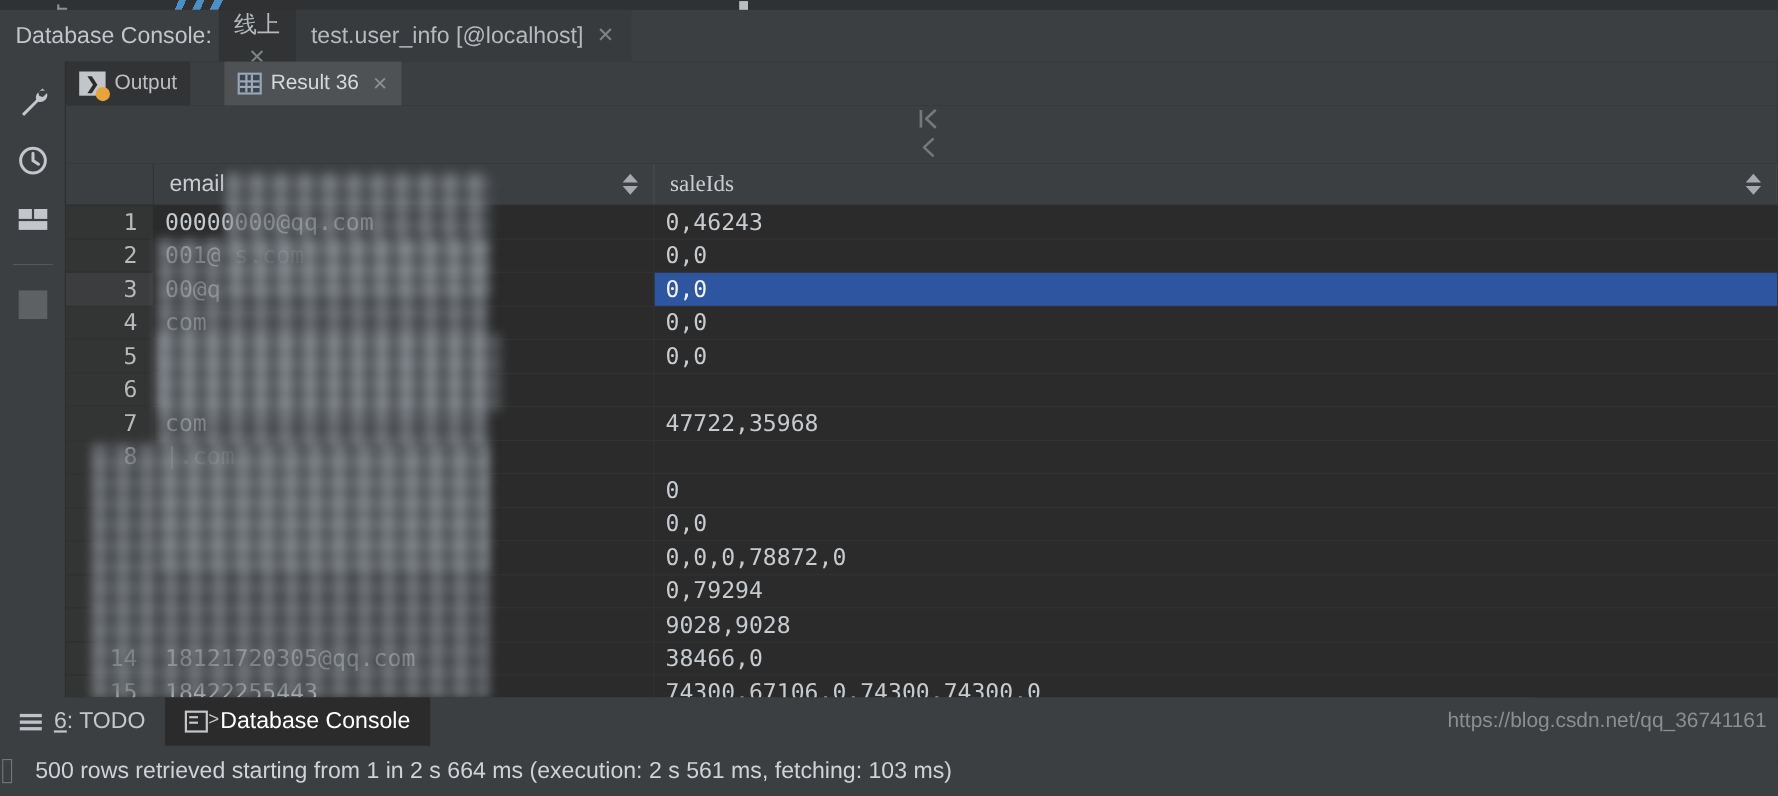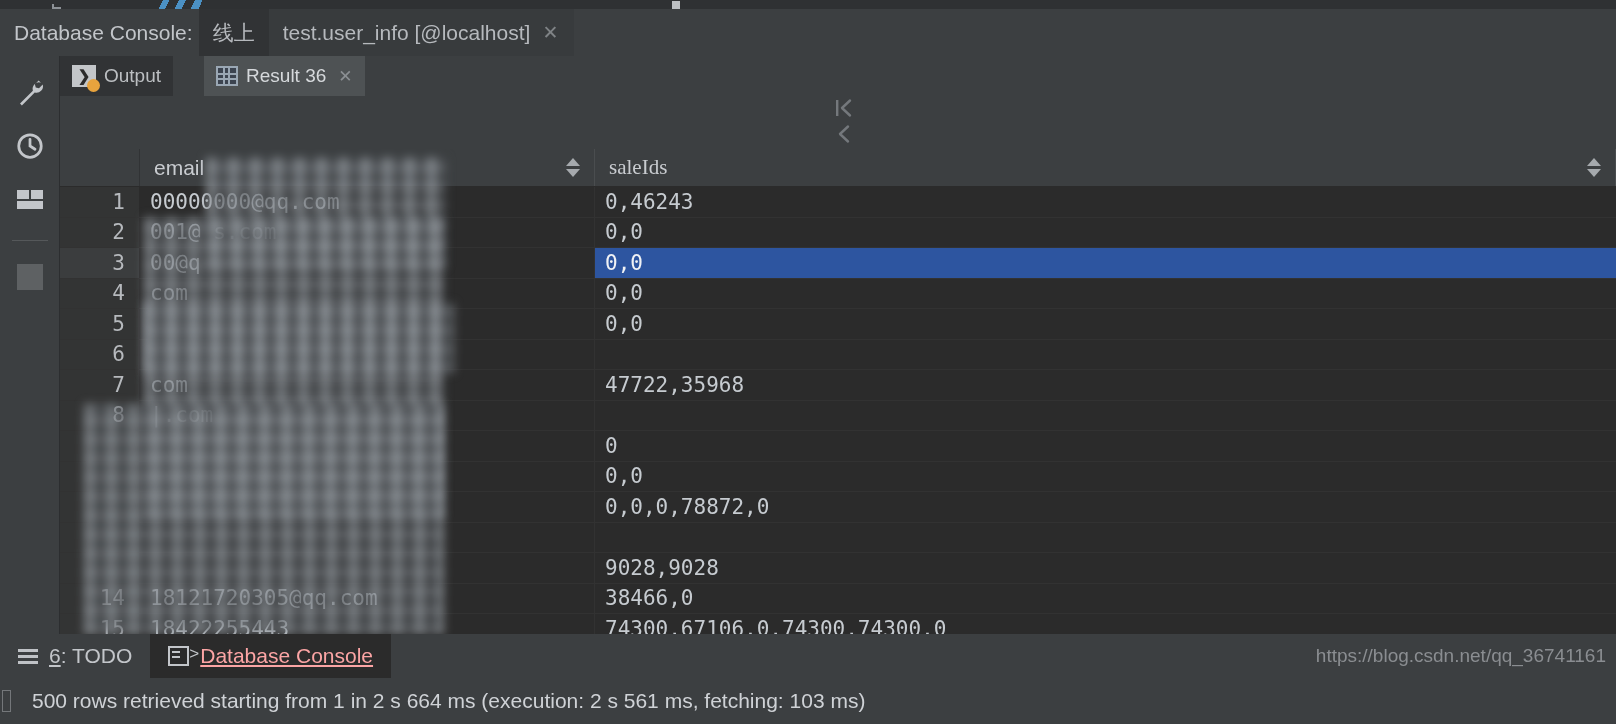--- a/index.html
+++ b/index.html
@@ -28,21 +28,21 @@
     position: absolute; left: 52px; top: 4px; width: 9px; height: 5px;
     border-left: 2px solid #8d9196; border-bottom: 2px solid #8d9196;
   }
 
   
   .console-tabbar {
     position: absolute; left: 0; top: 9px; width: 1616px; height: 47px;
     background: #3c3f41; display: flex; align-items: stretch;
   }
   .ctab {
-    display: flex; align-items: center; padding: 13px 14px; gap: 10px;
+    display: flex; align-items: center; padding: 3px 14px; gap: 10px;
     color: #b6b9bd; font-size: 21px; white-space: nowrap; cursor: default;
   }
   .ctab.plain { background: #3c3f41; color: #c2c5c9; padding-right: 6px; }
   .ctab.active { background: #313335; flex-direction: column; }
   .ctab.inactive { background: #383b3d; }
   .ctab .tlabel { line-height: 1; }
   .tclose {
     font-size: 19px; color: #7f8386; line-height: 1; padding: 0 2px; cursor: pointer;
   }
 
@@ -172,21 +172,21 @@
 
   
   .bottombar {
     position: absolute; left: 0; top: 634px; width: 1396px; height: 44px;
     background: #3c3f41; display: flex; align-items: stretch;
   }
   .bbtn {
     display: flex; align-items: center; gap: 11px; padding: 0 18px;
     color: #c3c6ca; font-size: 21px; cursor: pointer;
   }
-  .bbtn.active { background: #2b2b2b; color: #fca5a5; text-decoration: underline; }
+  .bbtn.active { background: #2b2b2b; color: #ffffff; }
   .bbtn u { text-decoration: underline; }
   .list-icon { display: inline-flex; flex-direction: column; gap: 3px; }
   .list-icon span { display: block; width: 20px; height: 3px; background: #bfc2c6; }
   .dbc-icon {
     width: 21px; height: 20px; border: 2px solid #c3c6ca; position: relative;
   }
   .dbc-icon::before {
     content: ""; position: absolute; left: 2px; top: 3px; width: 8px; height: 2px;
     background: #c3c6ca; box-shadow: 0 5px 0 #c3c6ca;
   }
@@ -405,20 +405,21 @@
             <div class="cell-sale">0,0</div>
           </div>
           <div class="trow">
             <div class="cell-num"></div>
             <div class="cell-email"></div>
             <div class="cell-sale">0,0,0,78872,0</div>
           </div>
           <div class="trow">
             <div class="cell-num"></div>
             <div class="cell-email"></div>
+            <div class="cell-sale">0,79294</div>
           </div>
           <div class="trow">
             <div class="cell-num"></div>
             <div class="cell-email"></div>
             <div class="cell-sale">9028,9028</div>
           </div>
           <div class="trow">
             <div class="cell-num">14</div>
             <div class="cell-email">18121720305@qq.com</div>
             <div class="cell-sale">38466,0</div>

